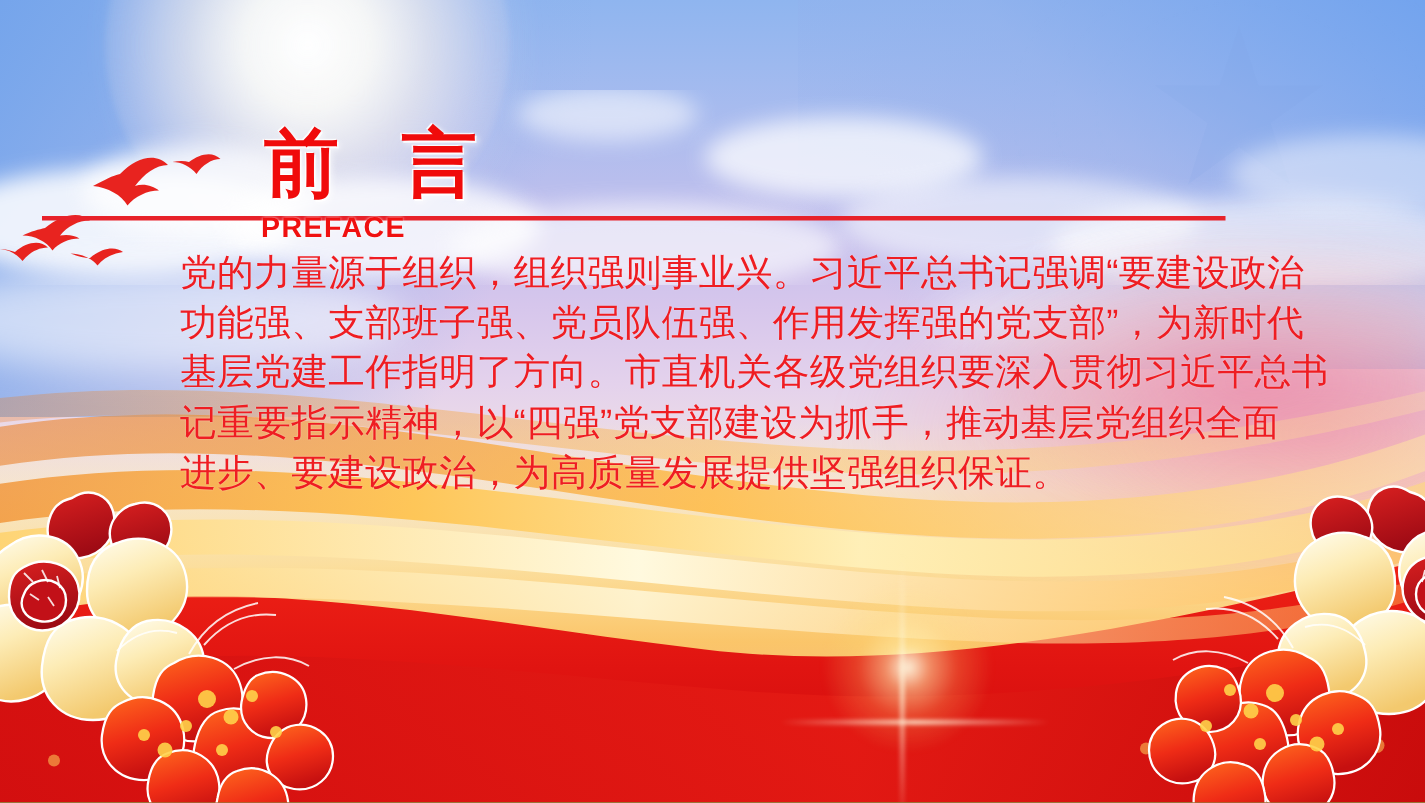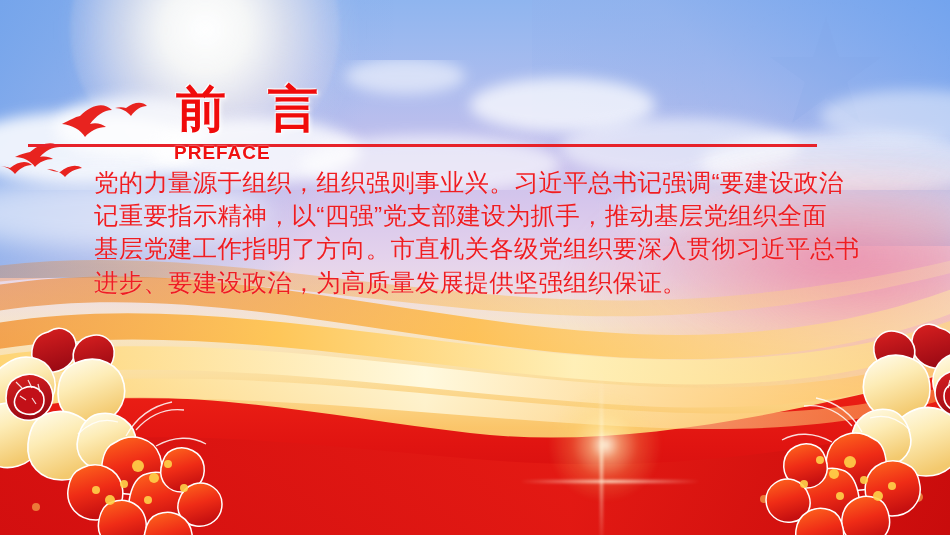--- a/index.html
+++ b/index.html
@@ -218,21 +218,21 @@
   }
   .title-rule {
     position: absolute;
     left: 28px; top: 144px;
     width: 789px; height: 3px;
     background: #e7222a;
   }
 
   .body-text {
     position: absolute;
-    left: 94px; top: 166px;
+    left: 120px; top: 166px;
     width: 790px;
     font-size: 24.5px;
     line-height: 33.2px;
     color: #ef1d22;
     font-weight: 500;
     letter-spacing: .2px;
     text-shadow: 0 0 1px rgba(255,255,255,.55);
   }
   .body-text p { margin: 0; white-space: nowrap; }
 </style>
@@ -481,18 +481,19 @@
   </svg>
 
   <div class="title-block">
     <div class="title-rule"></div>
     <div class="title-cn">前 言</div>
     <div class="title-en">PREFACE</div>
   </div>
 
   <div class="body-text">
     <p>党的力量源于组织，组织强则事业兴。习近平总书记强调“要建设政治</p>
+    <p>功能强、支部班子强、党员队伍强、作用发挥强的党支部”，为新时代</p>
+    <p>基层党建工作指明了方向。市直机关各级党组织要深入贯彻习近平总书</p>
     <p>记重要指示精神，以“四强”党支部建设为抓手，推动基层党组织全面</p>
-    <p>基层党建工作指明了方向。市直机关各级党组织要深入贯彻习近平总书</p>
     <p>进步、要建设政治，为高质量发展提供坚强组织保证。</p>
   </div>
 
 </div>
 
 </body></html>

